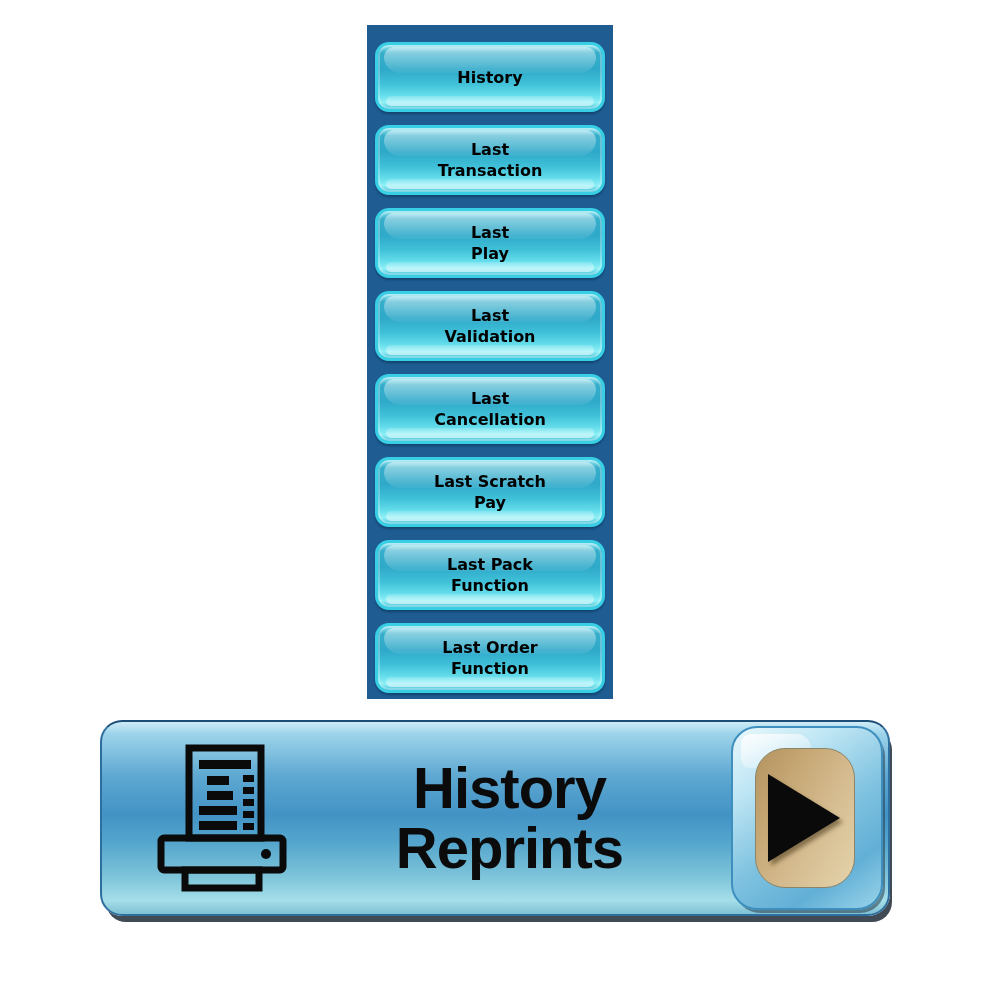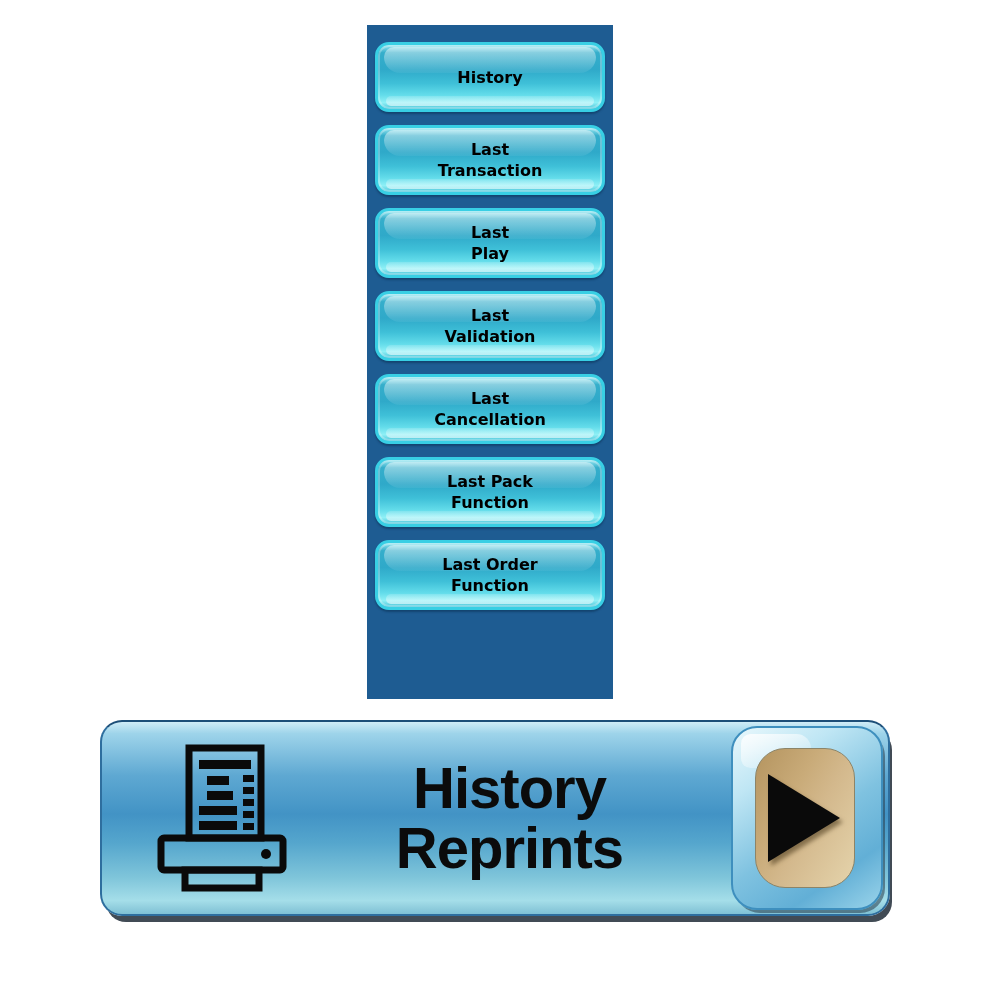--- a/index.html
+++ b/index.html
@@ -111,20 +111,24 @@
     </div>
     <div class="glossy-btn">
       <span class="btn-label">Last
 Validation</span>
     </div>
     <div class="glossy-btn">
       <span class="btn-label">Last
 Cancellation</span>
     </div>
     <div class="glossy-btn">
+      <span class="btn-label">Last Scratch
+Pay</span>
+    </div>
+    <div class="glossy-btn">
       <span class="btn-label">Last Pack
 Function</span>
     </div>
     <div class="glossy-btn">
       <span class="btn-label">Last Order
 Function</span>
     </div>
   </div>
 
   <div class="reprints-btn">

